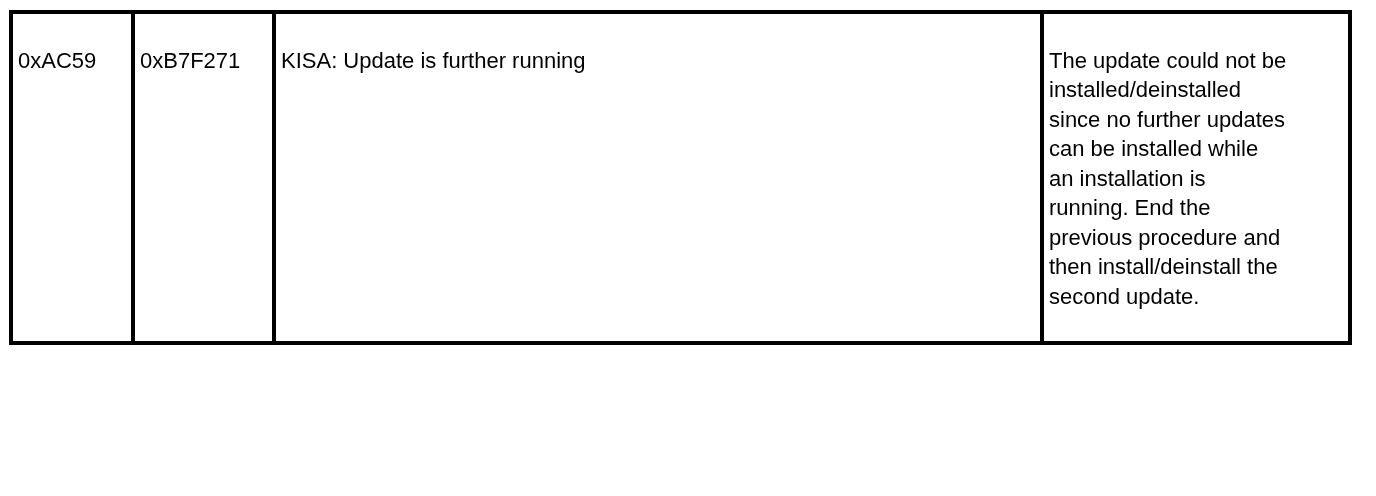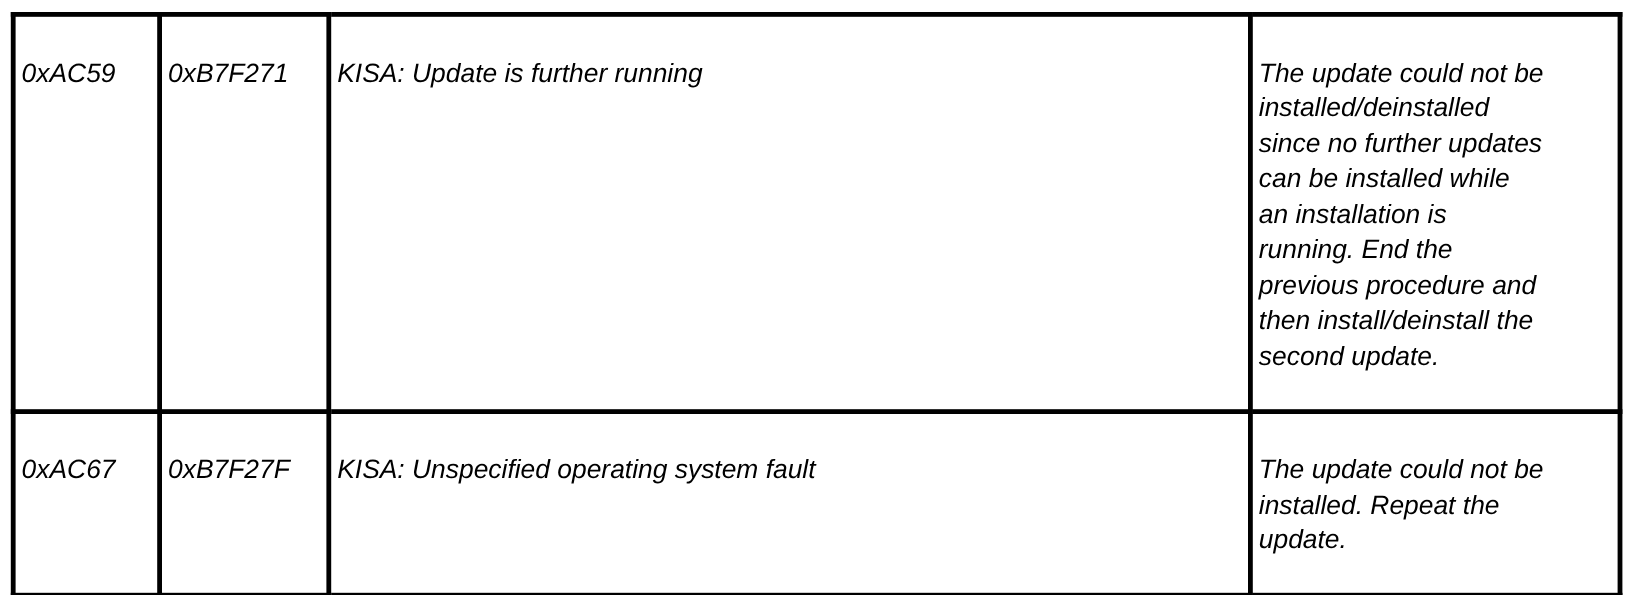--- a/index.html
+++ b/index.html
@@ -36,21 +36,20 @@
     border: 4px solid #000000;
     vertical-align: top;
     padding: 2px 4px 0 5px;
     font-size: 22px;
     line-height: 29.5px;
     font-family: "Liberation Sans", sans-serif;
     color: #000000;
     background: #ffffff;
     white-space: pre-line;
     word-break: normal;
-    font-style: italic;
   }
 
   .col-code       { width: 122px; }
   .col-hex        { width: 141px; }
   .col-message    { width: 768px; }
   .col-description{ width: 308px; }
 
   .row-1 td { height: 269px; }
   .row-2 td { height: 96px; }
 
@@ -88,33 +87,17 @@
 since no further updates
 can be installed while
 an installation is
 running. End the
 previous procedure and
 then install/deinstall the
 second update.</span>
         </td>
       </tr>
 
-      <tr class="row-2">
-        <td>
-          <span class="cell-text">0xAC67</span>
-        </td>
-        <td>
-          <span class="cell-text">0xB7F27F</span>
-        </td>
-        <td>
-          <span class="cell-text">KISA: Unspecified operating system fault</span>
-        </td>
-        <td>
-          <span class="cell-text">The update could not be
-installed. Repeat the
-update.</span>
-        </td>
-      </tr>
 
     </tbody>
   </table>
 
 </div>
 
 </body></html>

